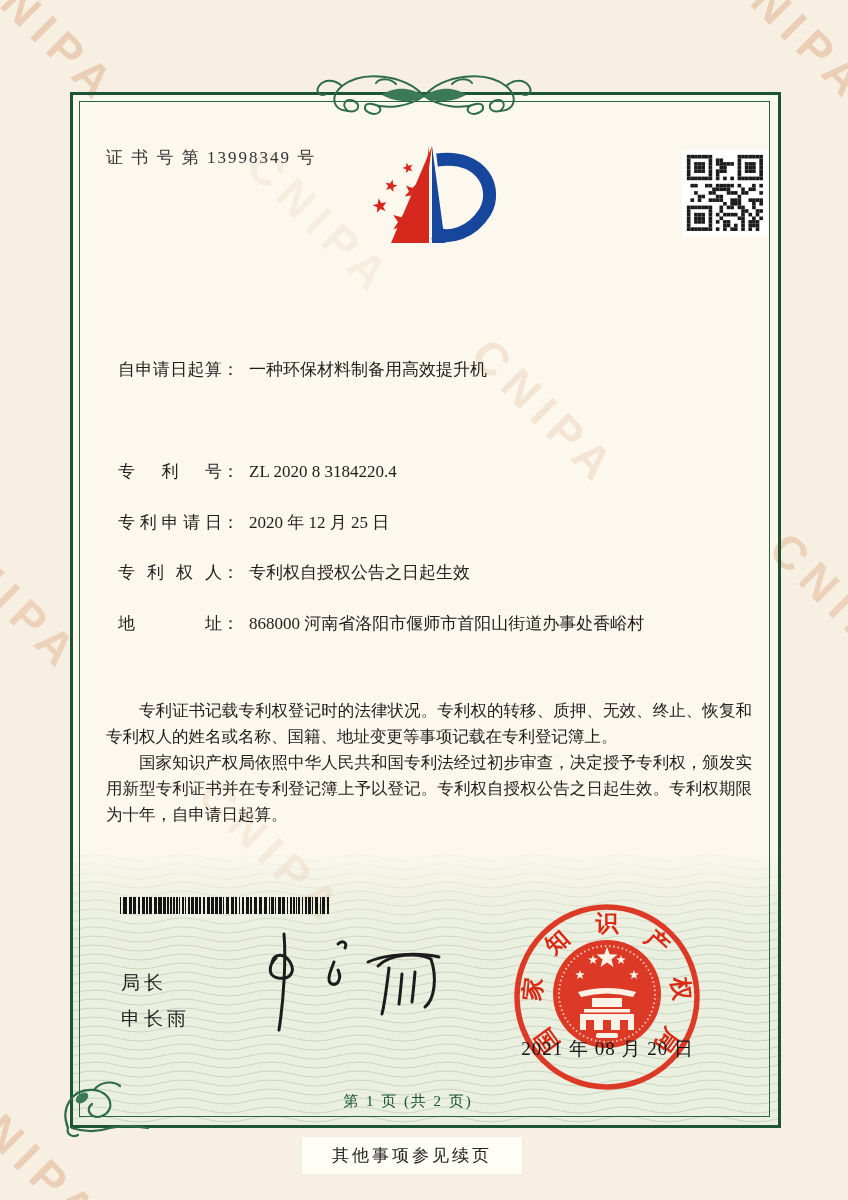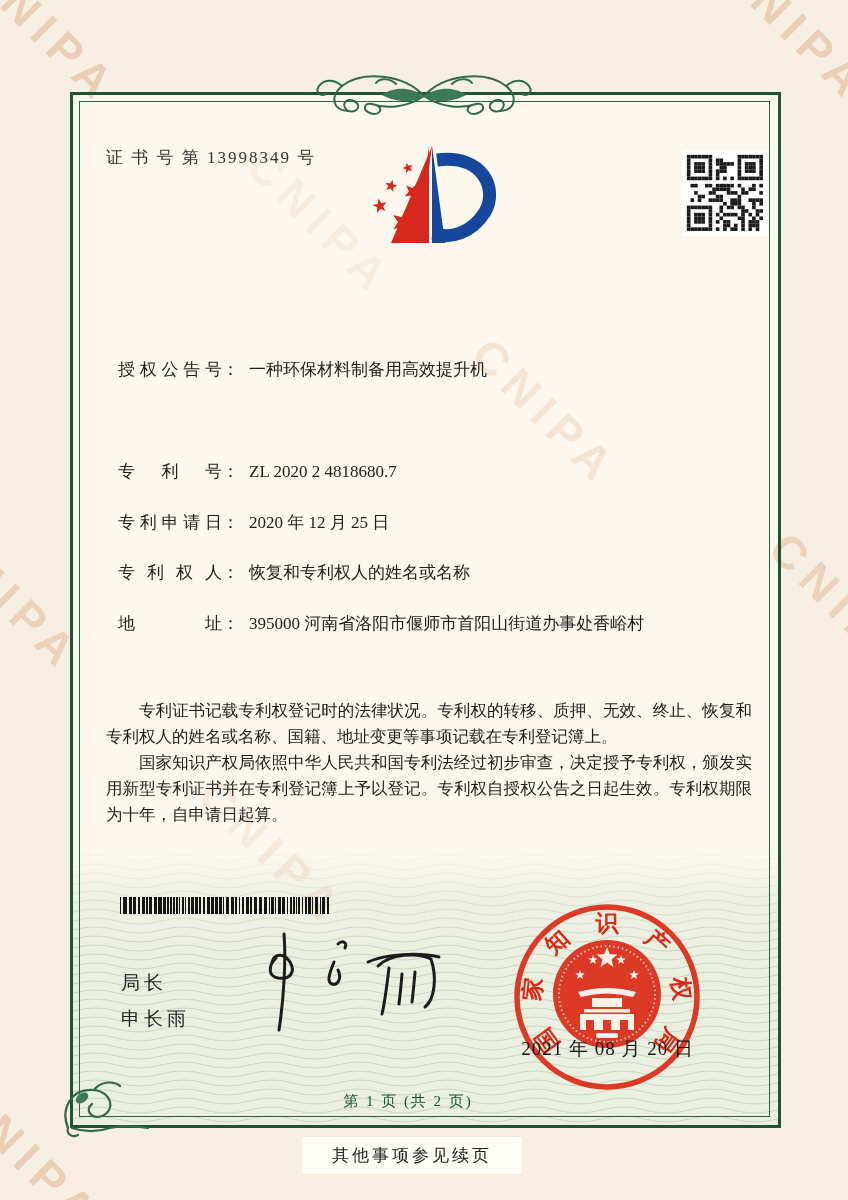--- a/index.html
+++ b/index.html
@@ -360,33 +360,33 @@
         <rect x="41" y="79" width="3.8" height="3.8" fill="#1a1a1a"></rect>
         <rect x="48.599999999999994" y="79" width="3.8" height="3.8" fill="#1a1a1a"></rect>
         <rect x="52.4" y="79" width="3.8" height="3.8" fill="#1a1a1a"></rect>
         <rect x="60" y="79" width="3.8" height="3.8" fill="#1a1a1a"></rect>
         <rect x="67.6" y="79" width="3.8" height="3.8" fill="#1a1a1a"></rect>
         <rect x="75.2" y="79" width="3.8" height="3.8" fill="#1a1a1a"></rect>
       </svg>
 
 
     <div class="frow" style="top:358px">
-      <span class="flabel">授权公告号</span><span>：</span><span class="fvalue">一种环保材料制备用高效提升机</span>
+      <span class="flabel">自申请日起算</span><span>：</span><span class="fvalue">一种环保材料制备用高效提升机</span>
     </div>
     <div class="frow" style="top:460px">
-      <span class="flabel">专利号</span><span>：</span><span class="fvalue">ZL 2020 2 4818680.7</span>
+      <span class="flabel">专利号</span><span>：</span><span class="fvalue">ZL 2020 8 3184220.4</span>
     </div>
     <div class="frow" style="top:511px">
       <span class="flabel">专利申请日</span><span>：</span><span class="fvalue">2020 年 12 月 25 日</span>
     </div>
     <div class="frow" style="top:561px">
-      <span class="flabel">专利权人</span><span>：</span><span class="fvalue">恢复和专利权人的姓名或名称</span>
+      <span class="flabel">专利权人</span><span>：</span><span class="fvalue">专利权自授权公告之日起生效</span>
     </div>
     <div class="frow" style="top:612px">
-      <span class="flabel">地址</span><span>：</span><span class="fvalue">395000 河南省洛阳市偃师市首阳山街道办事处香峪村</span>
+      <span class="flabel">地址</span><span>：</span><span class="fvalue">868000 河南省洛阳市偃师市首阳山街道办事处香峪村</span>
     </div>
 
     <div class="paras">
       <p>专利证书记载专利权登记时的法律状况。专利权的转移、质押、无效、终止、恢复和专利权人的姓名或名称、国籍、地址变更等事项记载在专利登记簿上。</p>
       <p>国家知识产权局依照中华人民共和国专利法经过初步审查，决定授予专利权，颁发实用新型专利证书并在专利登记簿上予以登记。专利权自授权公告之日起生效。专利权期限为十年，自申请日起算。</p>
     </div>
 
     <svg class="barcode" id="barcode-svg" width="215" height="17">
         <rect x="0" y="0" width="1" height="17" fill="#141414"></rect>
         <rect x="3" y="0" width="4" height="17" fill="#141414"></rect>

